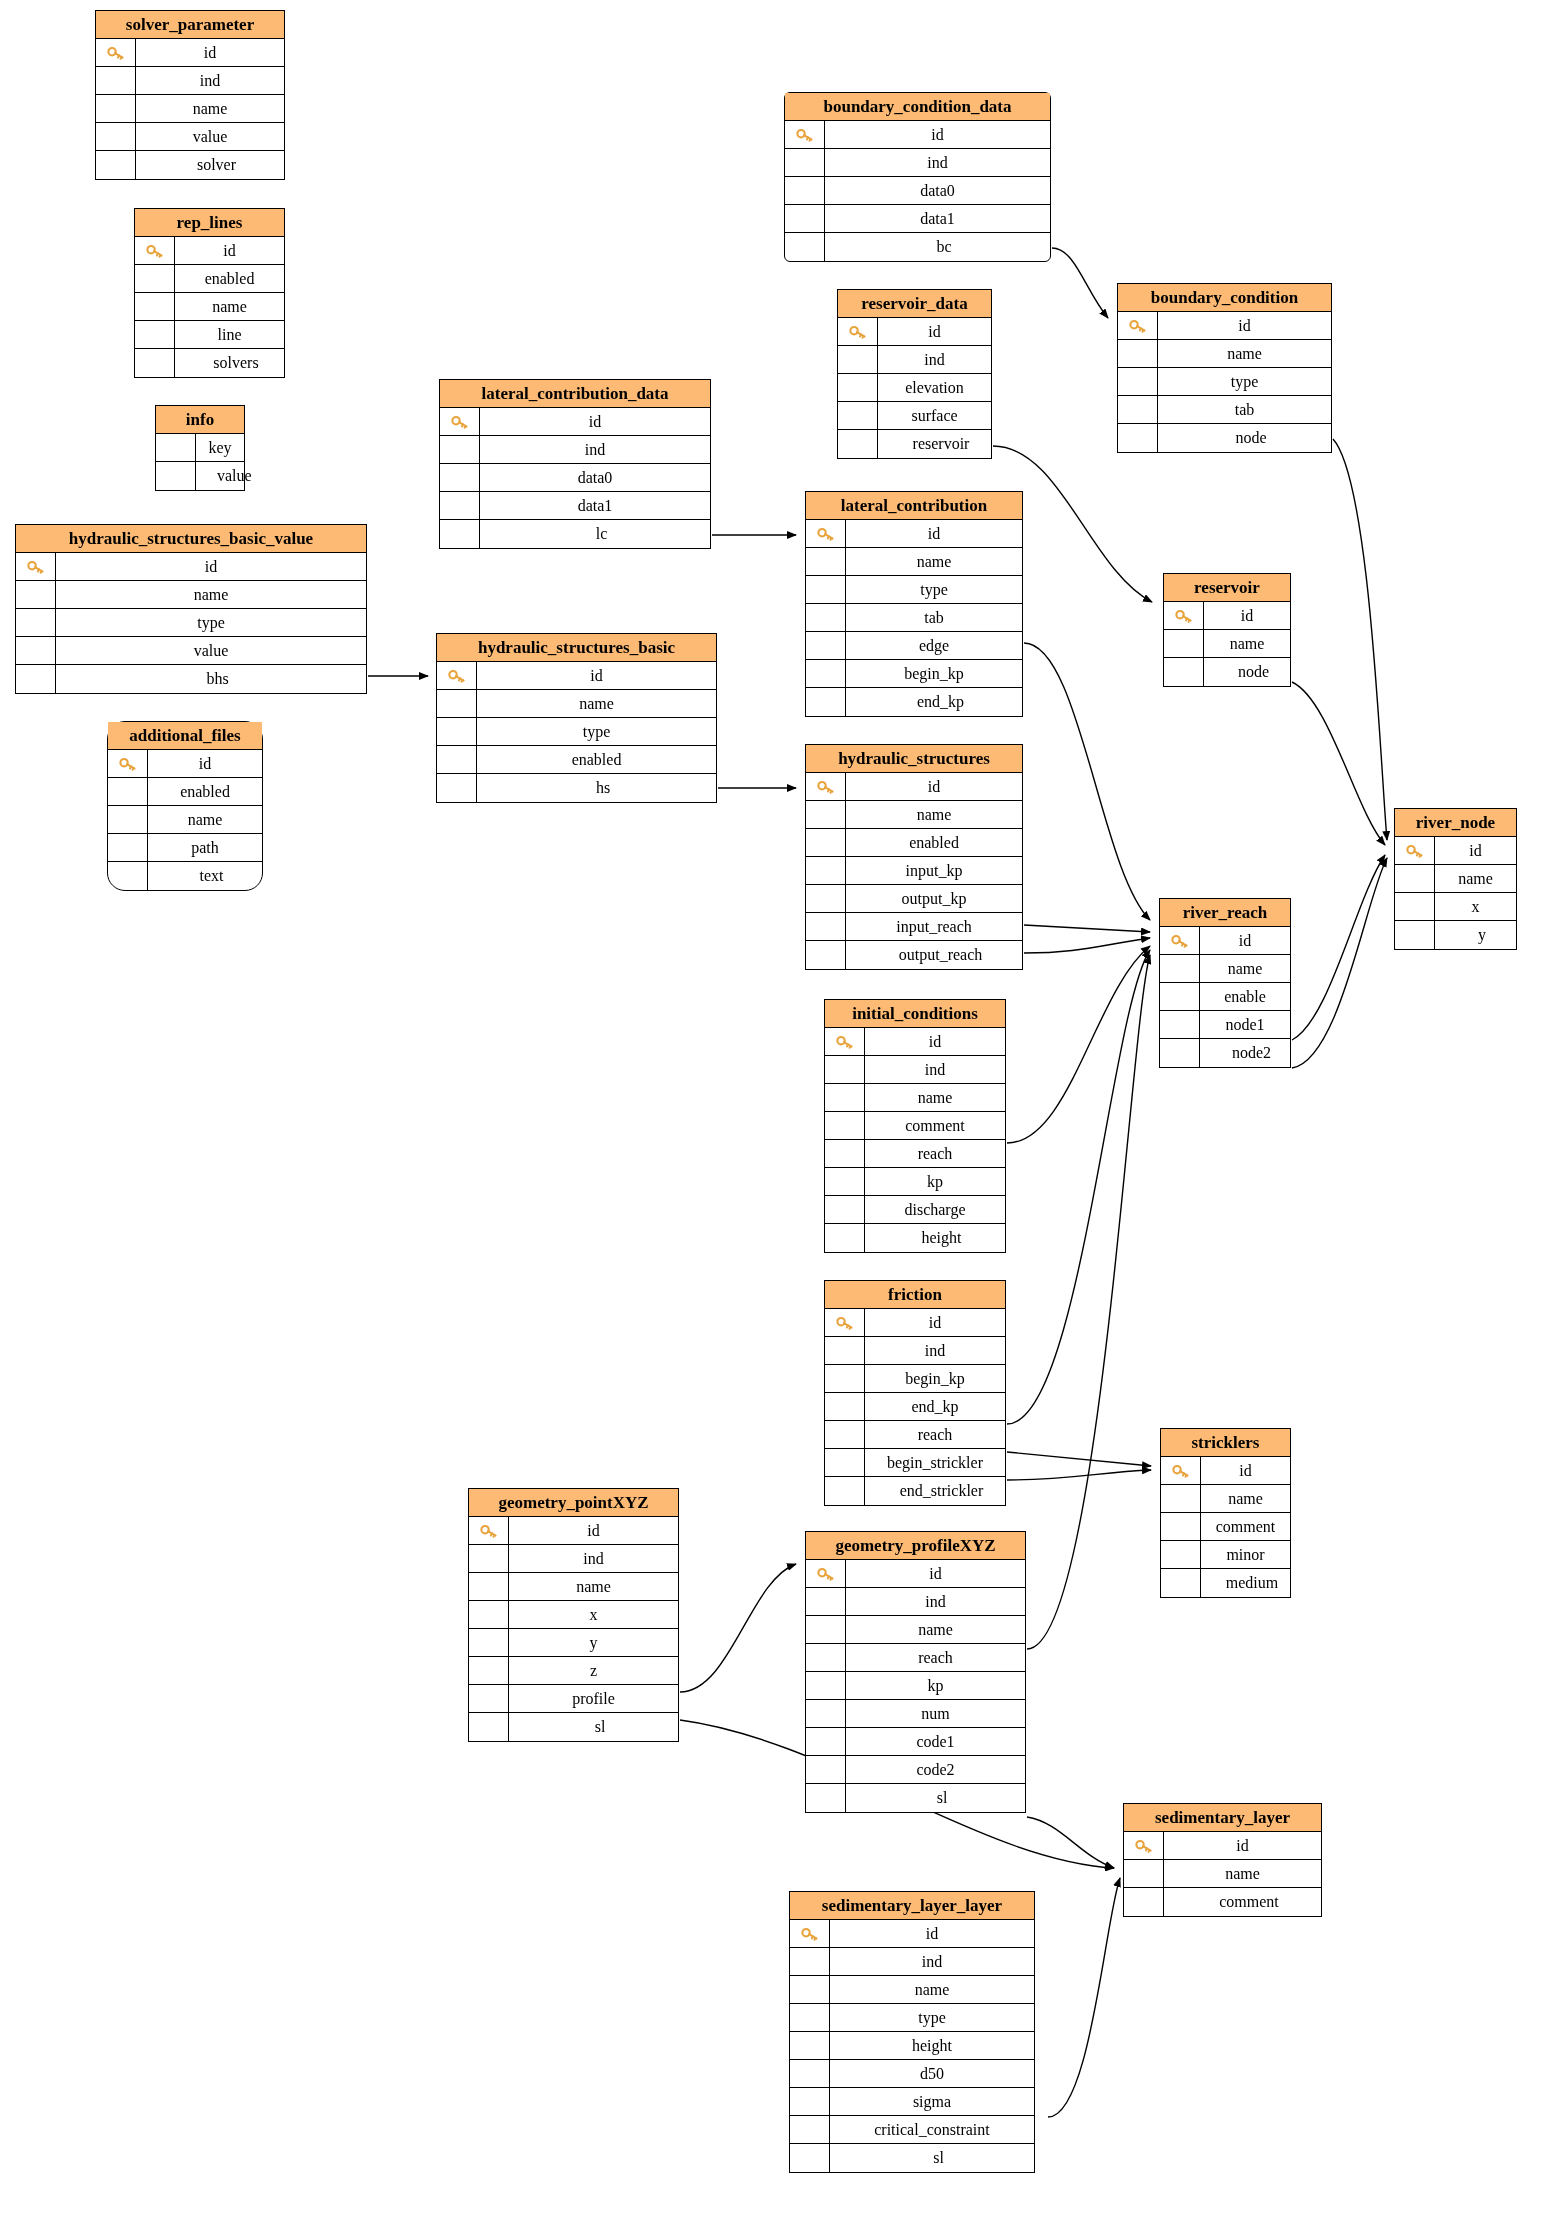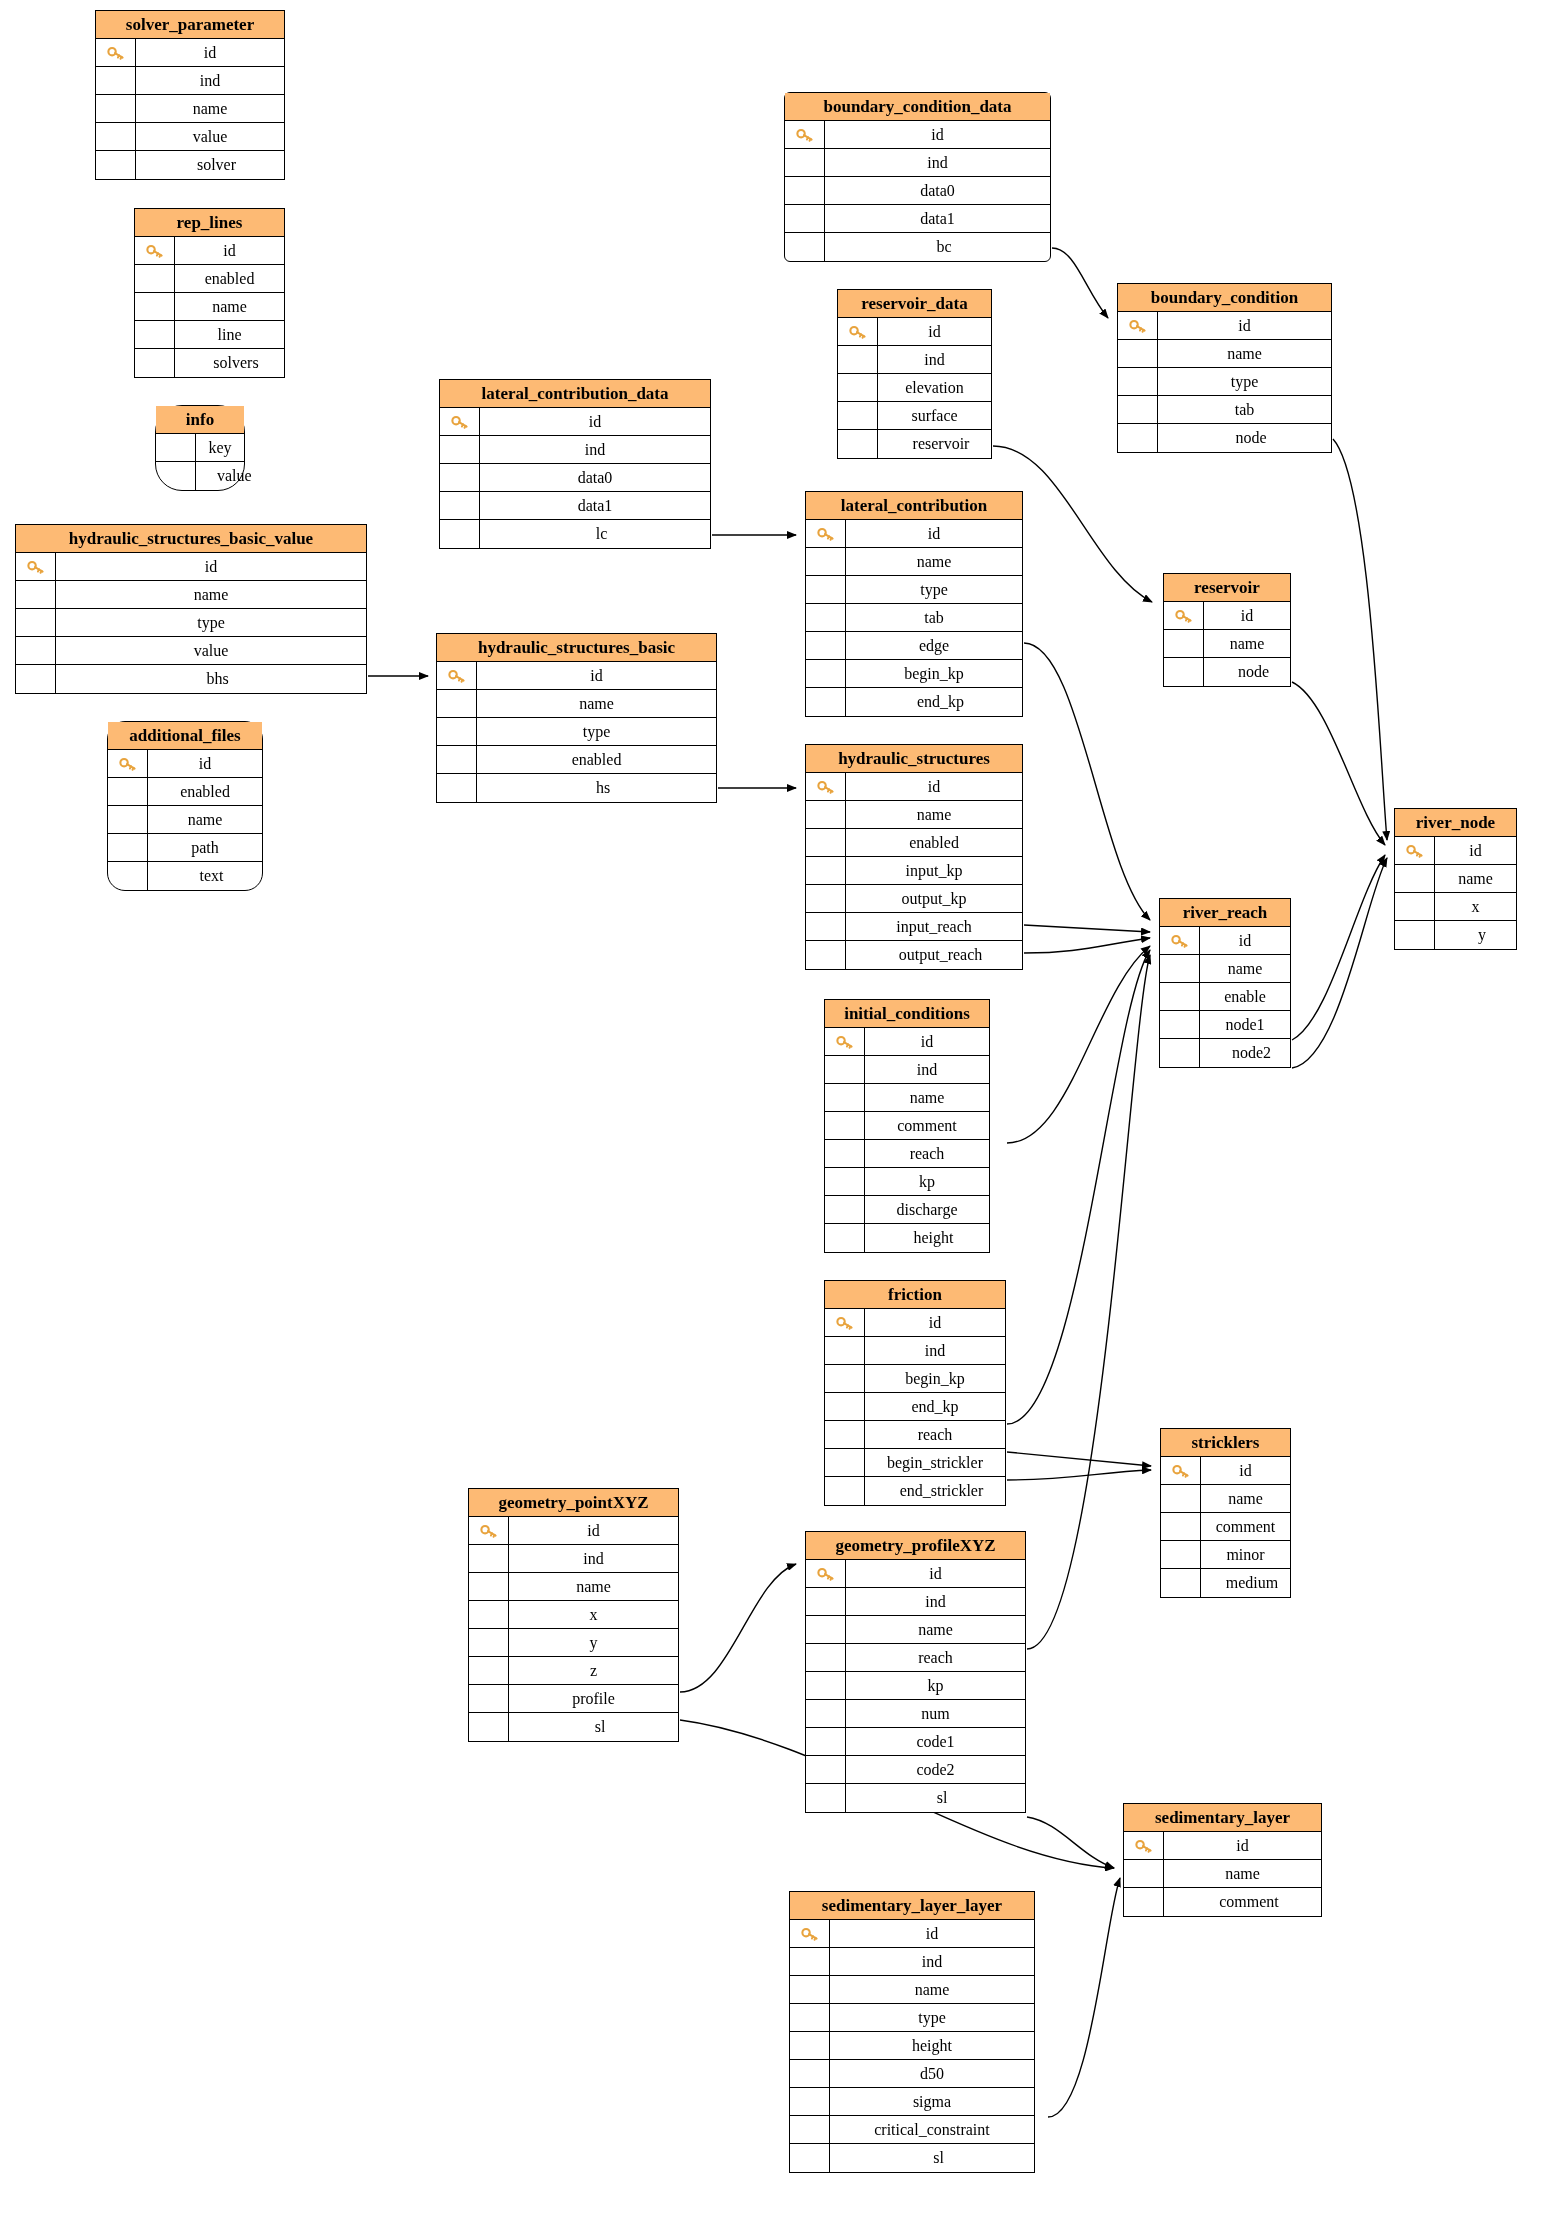--- a/index.html
+++ b/index.html
@@ -161,21 +161,21 @@
       </div>
       <div class="field-row">
         <div class="field-key"></div>
         <div class="field-name">line</div>
       </div>
       <div class="field-row">
         <div class="field-key"></div>
         <div class="field-name">solvers</div>
       </div>
     </div>
-    <div class="entity" style="left: 155px; top: 405px; width: 90px; border-radius: 27px;">
+    <div class="entity" style="left: 155px; top: 405px; width: 90px;">
       <div class="entity-title">info</div>
       <div class="field-row">
         <div class="field-key"></div>
         <div class="field-name">key</div>
       </div>
       <div class="field-row">
         <div class="field-key"></div>
         <div class="field-name">value</div>
       </div>
     </div>
@@ -428,21 +428,21 @@
       </div>
       <div class="field-row">
         <div class="field-key"></div>
         <div class="field-name">input_reach</div>
       </div>
       <div class="field-row">
         <div class="field-key"></div>
         <div class="field-name">output_reach</div>
       </div>
     </div>
-    <div class="entity" style="left: 824px; top: 999px; width: 166px;">
+    <div class="entity" style="left: 824px; top: 999px; width: 182px;">
       <div class="entity-title">initial_conditions</div>
       <div class="field-row">
         <div class="field-key">
           <svg class="key-icon" viewBox="0 0 20 16" xmlns="http://www.w3.org/2000/svg">
             <circle cx="5.5" cy="6.5" r="4.2" fill="none" stroke="#E8A33D" stroke-width="2.4"></circle>
             <path d="M8.8 8.2 L17.5 13.2" stroke="#E8A33D" stroke-width="2.4" stroke-linecap="round"></path>
             <path d="M13.6 10.6 L12.2 13.2" stroke="#E8A33D" stroke-width="2.2" stroke-linecap="round"></path>
             <path d="M16.4 12.3 L15.2 14.6" stroke="#E8A33D" stroke-width="2.2" stroke-linecap="round"></path>
           </svg>
         </div>

